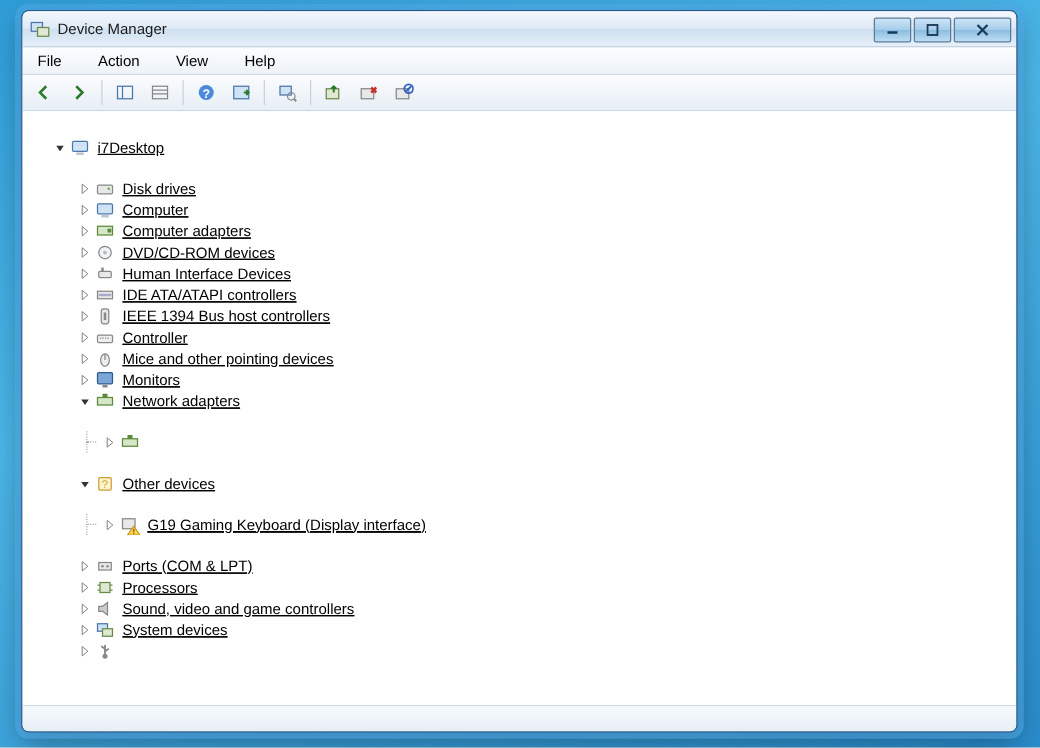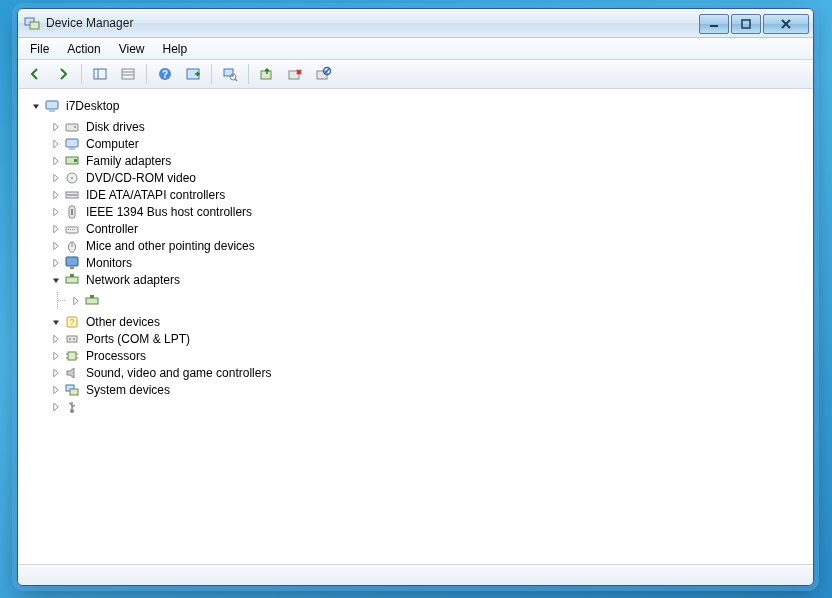--- a/index.html
+++ b/index.html
@@ -18,40 +18,40 @@
   .titlebar .title{flex:1;color:#1a1a1a;}
   .win-buttons{display:flex;gap:2px;padding:2px 2px 0 0;}
   .win-btn{
     width:28px;height:18px;border:1px solid #5a7a9a;border-radius:2px;
     background:linear-gradient(#cde5f7,#a7cdea 48%,#8bbde0 52%,#bedef3);
     display:flex;align-items:center;justify-content:center;color:#1a3a5a;font-weight:bold;font-size:11px;
   }
   .win-btn.close{width:44px;background:linear-gradient(#cde5f7,#a7cdea 48%,#8bbde0 52%,#bedef3);}
   .menubar{
     height:21px;background:linear-gradient(#fbfcfe,#eef3f9);border-bottom:1px solid #d0d8e0;
-    display:flex;align-items:center;padding:0 4px;gap:2px;
+    display:flex;align-items:center;padding:0 4px;gap:13px;
   }
   .menubar .menu-item{padding:2px 8px;border-radius:2px;}
   .toolbar{
     height:28px;background:linear-gradient(#fafcfe,#e8eef6);border-bottom:1px solid #cfd8e2;
     display:flex;align-items:center;padding:0 4px;gap:2px;
   }
   .toolbar .tbtn{
     width:24px;height:24px;border:1px solid transparent;border-radius:2px;
     display:flex;align-items:center;justify-content:center;
   }
   .toolbar .sep{width:1px;height:20px;background:#c8d2dc;margin:0 3px;}
   .content{
     flex:1;background:#fff;overflow:auto;border-bottom:1px solid #d0d8e0;
     padding:4px 0;
   }
   .statusbar{height:20px;background:linear-gradient(#f7fafc,#e7eef5);}
 
   
-  ul.tree, ul.tree ul{list-style:none;margin:4px;padding:0;}
+  ul.tree, ul.tree ul{list-style:none;margin:16px;padding:0;text-decoration:underline;}
   ul.tree{padding-left:6px;}
   ul.tree ul{padding-left:0; margin-left:0;}
   li.node{position:relative;}
   .row{
     display:flex;align-items:center;height:17px;padding:0;white-space:nowrap;
   }
   .expander{
     width:16px;height:16px;display:flex;align-items:center;justify-content:center;flex:0 0 16px;
     color:#7a7a7a;
   }
@@ -389,37 +389,53 @@
                 <span class="expander">
                   <svg width="12" height="12">
                     <use href="#tri-closed"></use>
                   </svg>
                 </span>
                 <span class="node-icon">
                   <svg class="dev-ico">
                     <use href="#i-display"></use>
                   </svg>
                 </span>
-                <span class="label">Family adapters</span>
+                <span class="label">Computer adapters</span>
               </div>
             </li>
             <li class="node">
               <div class="row">
                 <span class="indent"></span>
                 <span class="expander">
                   <svg width="12" height="12">
                     <use href="#tri-closed"></use>
                   </svg>
                 </span>
                 <span class="node-icon">
                   <svg class="dev-ico">
                     <use href="#i-optical"></use>
                   </svg>
                 </span>
-                <span class="label">DVD/CD-ROM video</span>
+                <span class="label">DVD/CD-ROM devices</span>
+              </div>
+            </li>
+            <li class="node">
+              <div class="row">
+                <span class="indent"></span>
+                <span class="expander">
+                  <svg width="12" height="12">
+                    <use href="#tri-closed"></use>
+                  </svg>
+                </span>
+                <span class="node-icon">
+                  <svg class="dev-ico">
+                    <use href="#i-hid"></use>
+                  </svg>
+                </span>
+                <span class="label">Human Interface Devices</span>
               </div>
             </li>
             <li class="node">
               <div class="row">
                 <span class="indent"></span>
                 <span class="expander">
                   <svg width="12" height="12">
                     <use href="#tri-closed"></use>
                   </svg>
                 </span>
@@ -537,20 +553,39 @@
                     <use href="#tri-open"></use>
                   </svg>
                 </span>
                 <span class="node-icon">
                   <svg class="dev-ico">
                     <use href="#i-other"></use>
                   </svg>
                 </span>
                 <span class="label">Other devices</span>
               </div>
+              <ul>
+                <li class="node">
+                  <div class="row">
+                    <span class="indent"></span>
+                    <span class="guide tee"></span>
+                    <span class="expander">
+                      <svg width="12" height="12">
+                        <use href="#tri-closed"></use>
+                      </svg>
+                    </span>
+                    <span class="node-icon">
+                      <svg class="dev-ico">
+                        <use href="#i-warning"></use>
+                      </svg>
+                    </span>
+                    <span class="label">G19 Gaming Keyboard (Display interface)</span>
+                  </div>
+                </li>
+              </ul>
             </li>
             <li class="node">
               <div class="row">
                 <span class="indent"></span>
                 <span class="expander">
                   <svg width="12" height="12">
                     <use href="#tri-closed"></use>
                   </svg>
                 </span>
                 <span class="node-icon">

